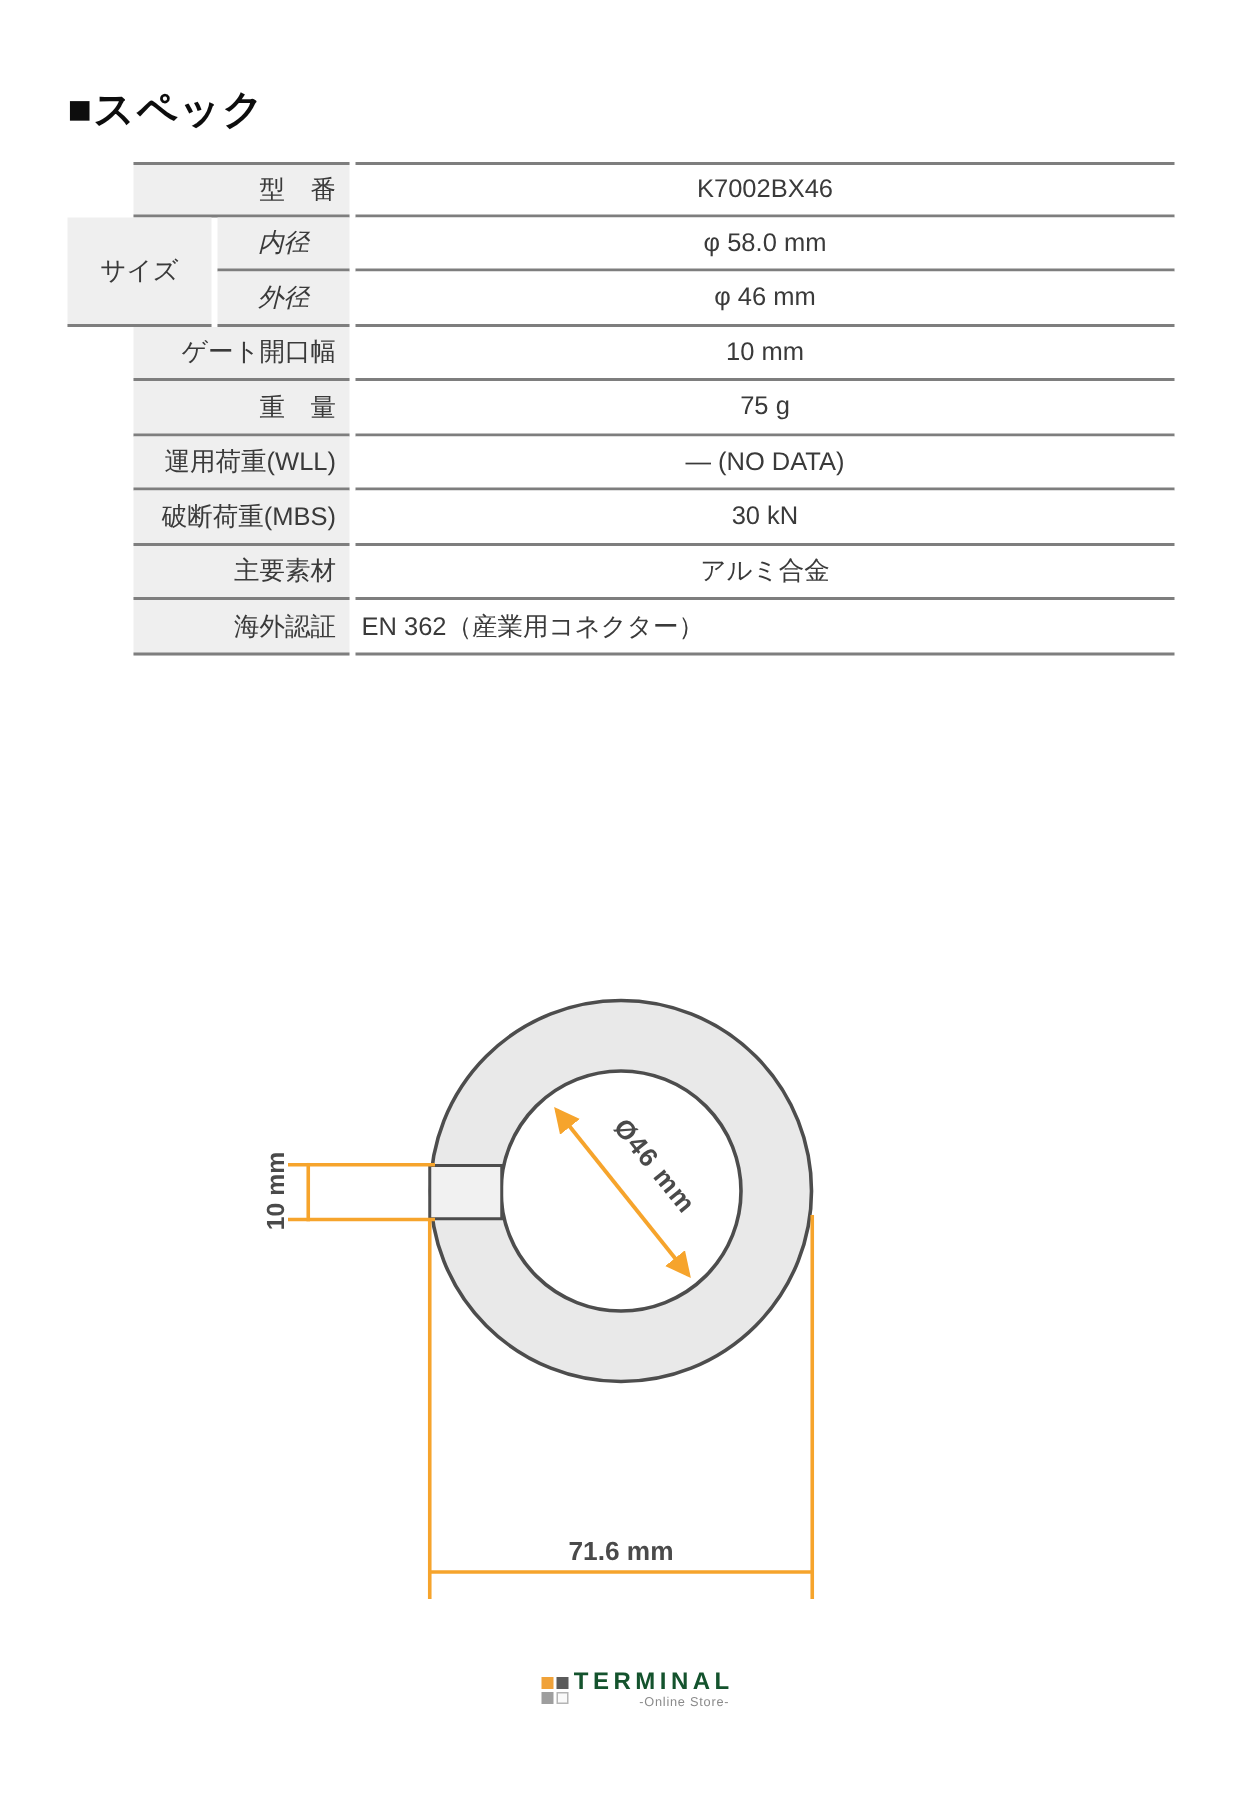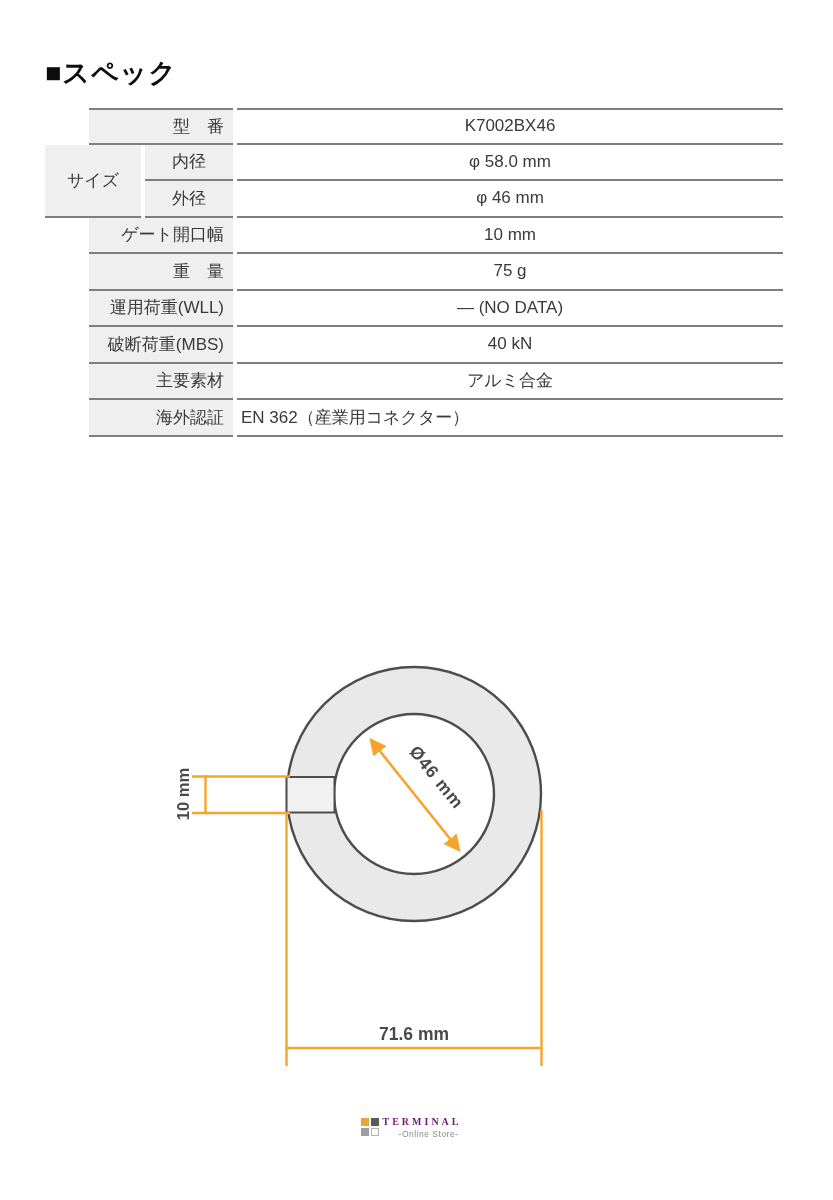--- a/index.html
+++ b/index.html
@@ -23,38 +23,38 @@
     display:flex;align-items:center;
     border-bottom:2px solid #7e7e7e;
     overflow:hidden;white-space:nowrap;
   }
   .row1{border-top:2px solid #7e7e7e;}
   .lbl{background:#efefef;justify-content:flex-end;padding-right:9px;color:#3a3a3a;}
   .lbl-center{justify-content:center;padding-right:0;}
   .val{background:#ffffff;justify-content:center;color:#3a3a3a;}
   .val-left{justify-content:flex-start;padding-left:4px;text-align:right;}
   .span2{grid-column:1 / 3;margin-left:44px;}
-  .col2{grid-column:2;}
+  .col2{grid-column:2;font-style:italic;}
   .col3{grid-column:3;}
   .size-cell{grid-column:1;grid-row:2 / 4;}
 
   
   .diagram{position:absolute;left:150px;top:650px;}
   .dim-text{fill:#4a4a4a;font-family:"Liberation Sans","DejaVu Sans",sans-serif;font-weight:600;}
 
   
   .logo{position:absolute;left:361px;top:1115px;display:flex;align-items:center;}
   .logo-grid{display:grid;grid-template-columns:8px 8px;grid-template-rows:8px 8px;gap:1.5px;margin-right:4px;}
   .sq{width:8px;height:8px;}
   .sq-tl{background:#f0a239;}
   .sq-tr{background:#5b5b5b;}
   .sq-bl{background:#9e9e9e;}
   .sq-br{background:#fafafa;border:1px solid #b5b5b5;box-sizing:border-box;}
   .logo-text{display:flex;flex-direction:column;}
-  .logo-name{font-size:10px;font-weight:600;letter-spacing:3px;color:#701a75;line-height:14px;font-family:Liberation Serif, serif;}
+  .logo-name{font-size:16px;font-weight:600;letter-spacing:3px;color:#14532d;line-height:14px;}
   .logo-tagline{font-size:8.5px;color:#8a8a8a;letter-spacing:0.5px;text-align:right;line-height:10px;padding-right:3px;}
 </style>
 </head>
 <body>
 
 <div id="page">
 
   <div class="heading">■スペック</div>
 
   <div class="spec-table">
@@ -71,21 +71,21 @@
     <div class="cell lbl span2">ゲート開口幅</div>
     <div class="cell val col3">10 mm</div>
 
     <div class="cell lbl span2">重　量</div>
     <div class="cell val col3">75 g</div>
 
     <div class="cell lbl span2">運用荷重(WLL)</div>
     <div class="cell val col3">― (NO DATA)</div>
 
     <div class="cell lbl span2">破断荷重(MBS)</div>
-    <div class="cell val col3">40 kN</div>
+    <div class="cell val col3">30 kN</div>
 
     <div class="cell lbl span2">主要素材</div>
     <div class="cell val col3">アルミ合金</div>
 
     <div class="cell lbl span2">海外認証</div>
     <div class="cell val val-left col3">EN 362（産業用コネクター）</div>
   </div>
 
   <svg class="diagram" width="440" height="440" viewBox="150 650 440 440" xmlns="http://www.w3.org/2000/svg">
     <defs>

